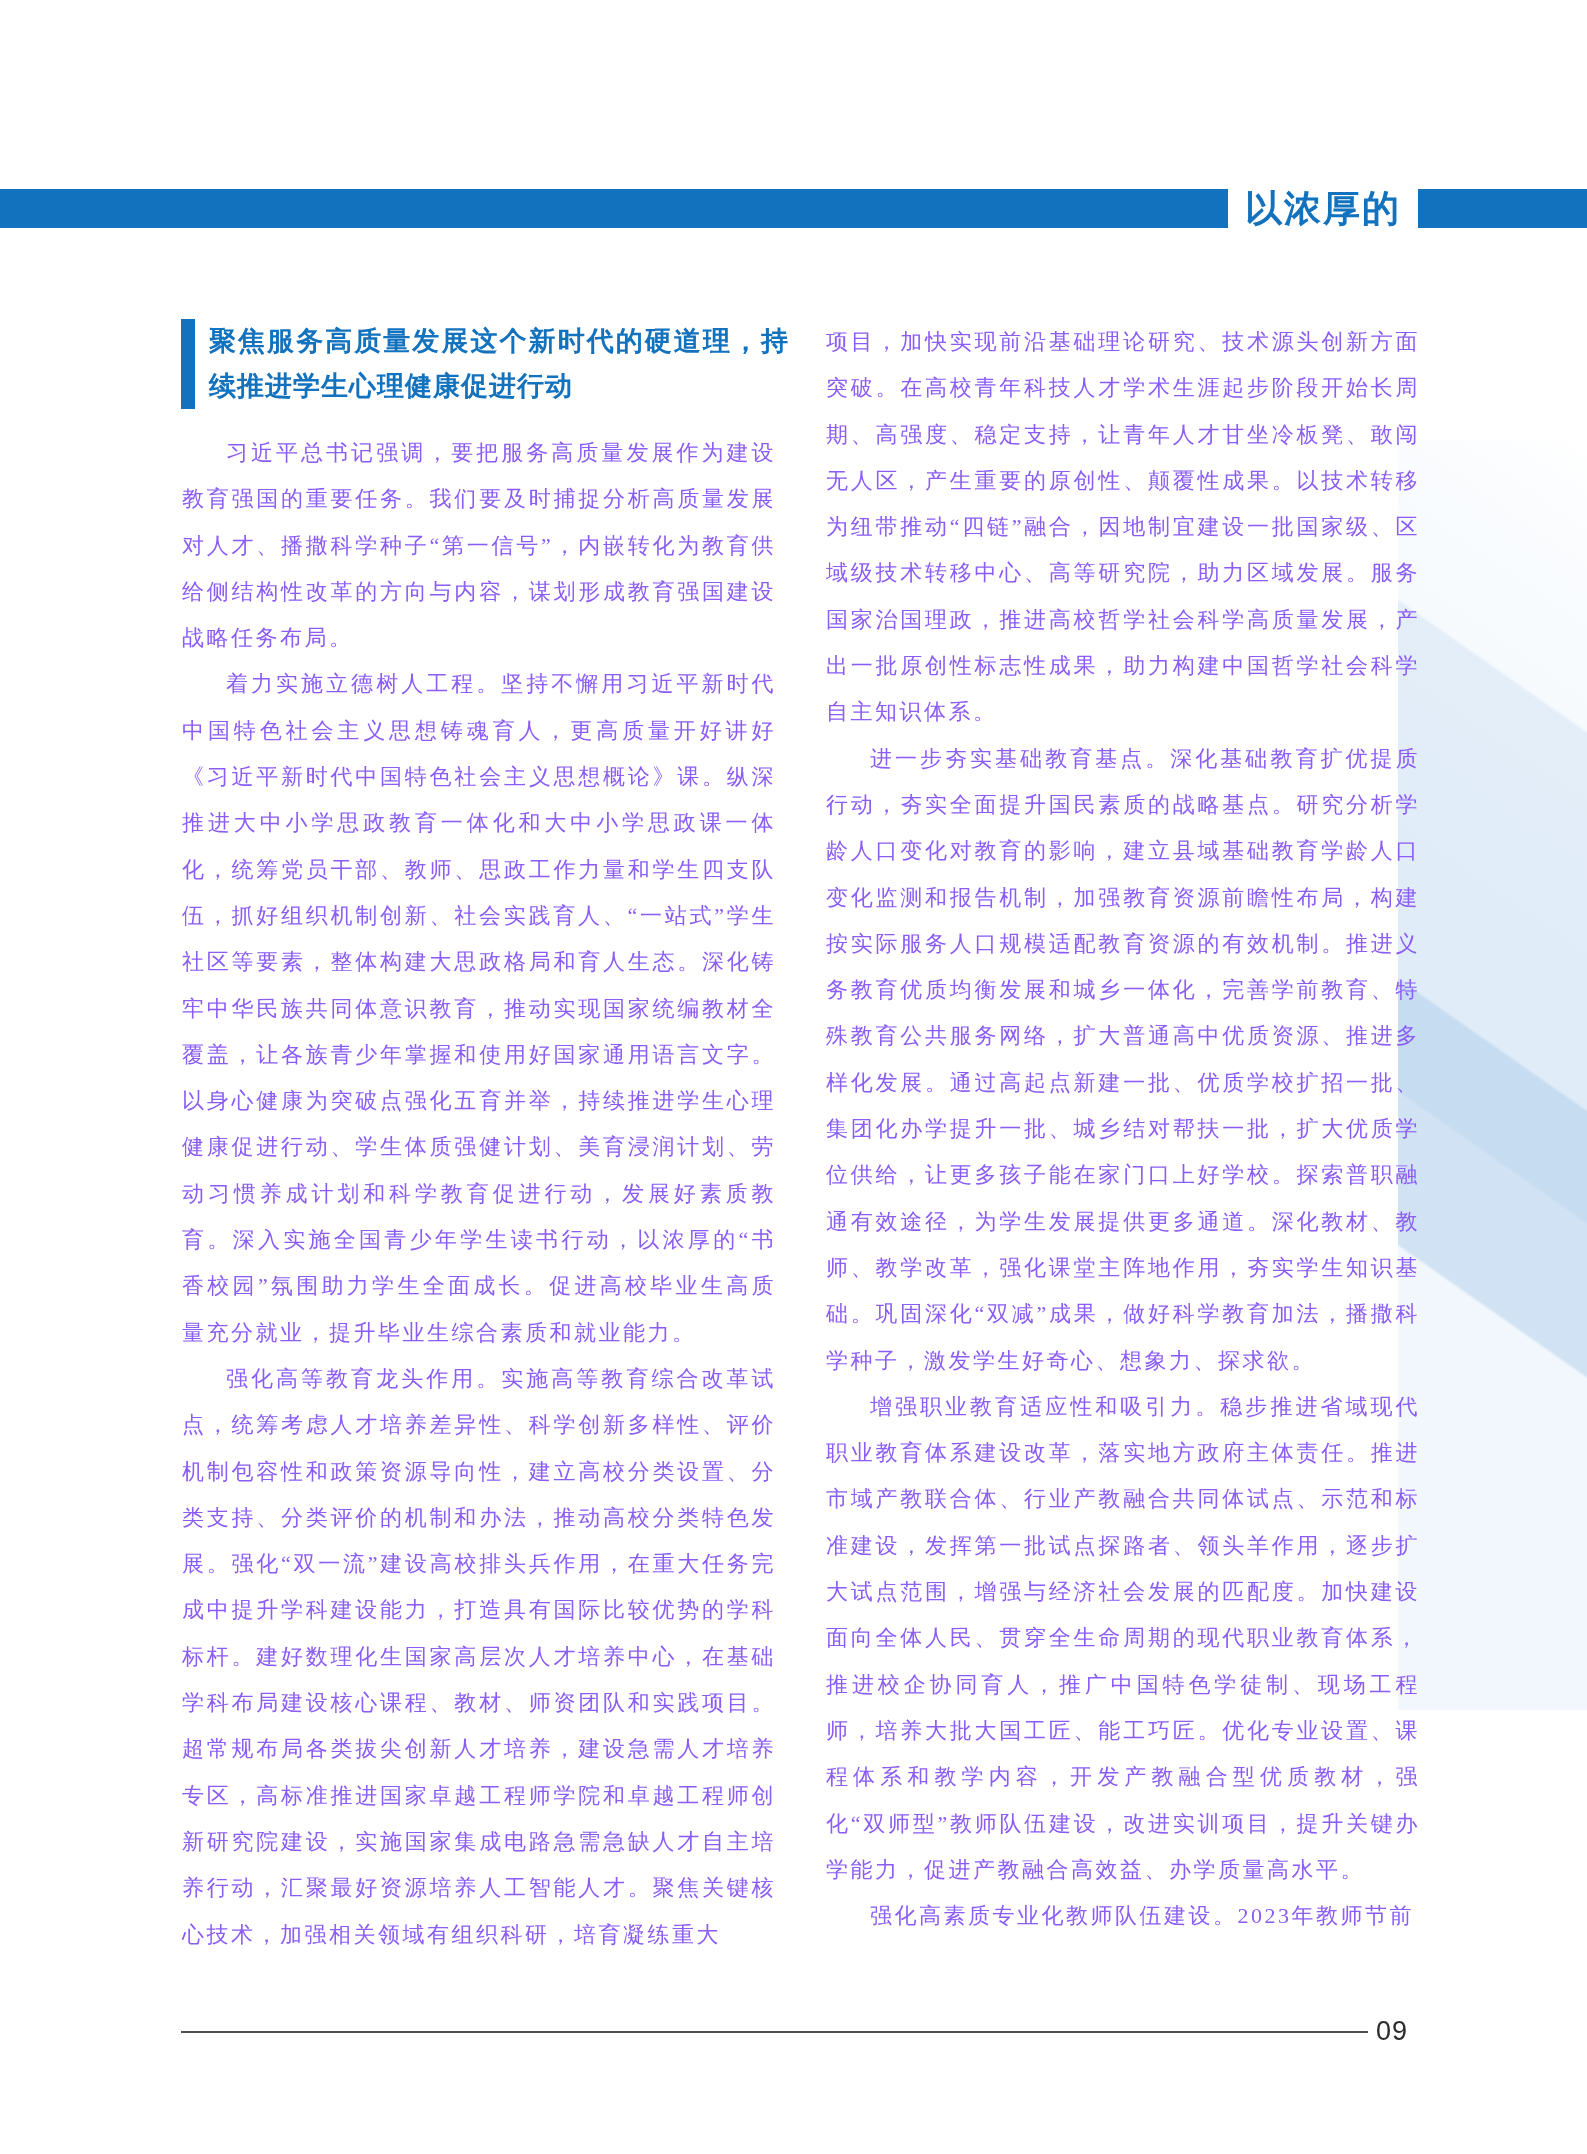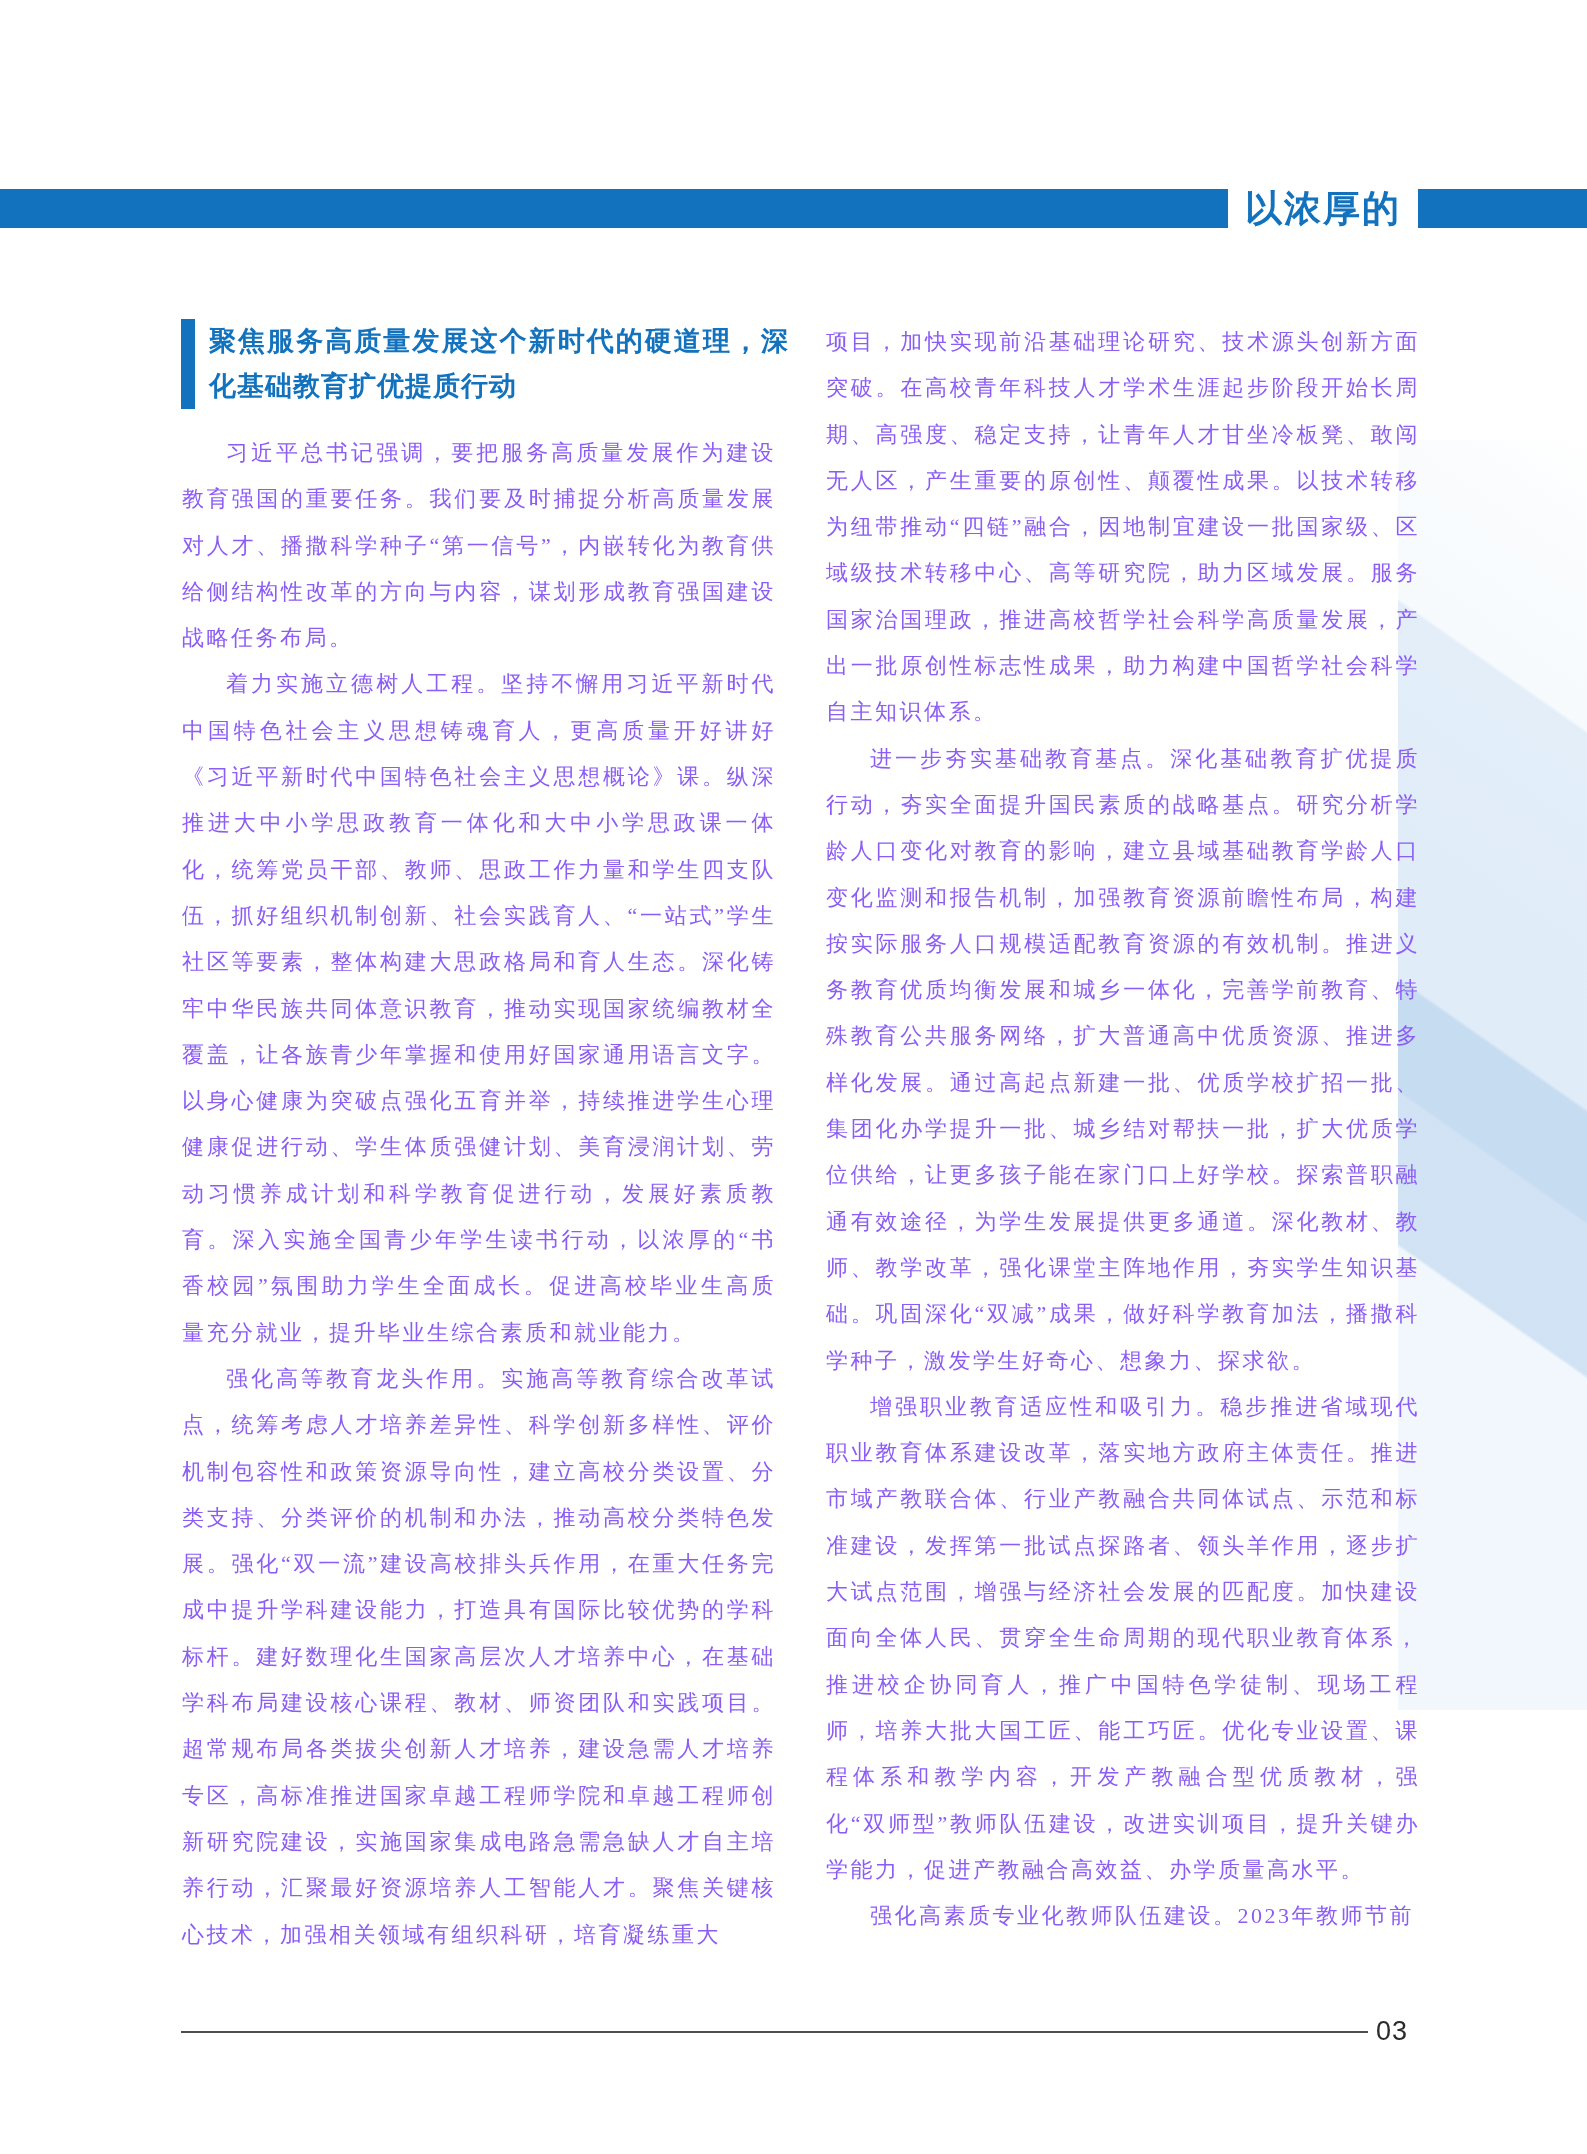--- a/index.html
+++ b/index.html
@@ -83,32 +83,32 @@
 <div class="page">
 
   <div class="deco"></div>
 
   <div class="band-seg band-left"></div>
   <div class="band-seg band-right"></div>
   <div class="band-title">以浓厚的</div>
 
   <div class="headline">
     <div class="headline-bar"></div>
-    <div class="headline-text">聚焦服务高质量发展这个新时代的硬道理，深化基础教育扩优提质行动</div>
+    <div class="headline-text">聚焦服务高质量发展这个新时代的硬道理，持续推进学生心理健康促进行动</div>
   </div>
 
   <div class="col col-left">
     <p>习近平总书记强调，要把服务高质量发展作为建设教育强国的重要任务。我们要及时捕捉分析高质量发展对人才、播撒科学种子“第一信号”，内嵌转化为教育供给侧结构性改革的方向与内容，谋划形成教育强国建设战略任务布局。</p>
     <p>着力实施立德树人工程。坚持不懈用习近平新时代中国特色社会主义思想铸魂育人，更高质量开好讲好《习近平新时代中国特色社会主义思想概论》课。纵深推进大中小学思政教育一体化和大中小学思政课一体化，统筹党员干部、教师、思政工作力量和学生四支队伍，抓好组织机制创新、社会实践育人、“一站式”学生社区等要素，整体构建大思政格局和育人生态。深化铸牢中华民族共同体意识教育，推动实现国家统编教材全覆盖，让各族青少年掌握和使用好国家通用语言文字。以身心健康为突破点强化五育并举，持续推进学生心理健康促进行动、学生体质强健计划、美育浸润计划、劳动习惯养成计划和科学教育促进行动，发展好素质教育。深入实施全国青少年学生读书行动，以浓厚的“书香校园”氛围助力学生全面成长。促进高校毕业生高质量充分就业，提升毕业生综合素质和就业能力。</p>
     <p>强化高等教育龙头作用。实施高等教育综合改革试点，统筹考虑人才培养差异性、科学创新多样性、评价机制包容性和政策资源导向性，建立高校分类设置、分类支持、分类评价的机制和办法，推动高校分类特色发展。强化“双一流”建设高校排头兵作用，在重大任务完成中提升学科建设能力，打造具有国际比较优势的学科标杆。建好数理化生国家高层次人才培养中心，在基础学科布局建设核心课程、教材、师资团队和实践项目。超常规布局各类拔尖创新人才培养，建设急需人才培养专区，高标准推进国家卓越工程师学院和卓越工程师创新研究院建设，实施国家集成电路急需急缺人才自主培养行动，汇聚最好资源培养人工智能人才。聚焦关键核心技术，加强相关领域有组织科研，培育凝练重大</p>
   </div>
 
   <div class="col col-right">
     <p class="no-indent">项目，加快实现前沿基础理论研究、技术源头创新方面突破。在高校青年科技人才学术生涯起步阶段开始长周期、高强度、稳定支持，让青年人才甘坐冷板凳、敢闯无人区，产生重要的原创性、颠覆性成果。以技术转移为纽带推动“四链”融合，因地制宜建设一批国家级、区域级技术转移中心、高等研究院，助力区域发展。服务国家治国理政，推进高校哲学社会科学高质量发展，产出一批原创性标志性成果，助力构建中国哲学社会科学自主知识体系。</p>
     <p>进一步夯实基础教育基点。深化基础教育扩优提质行动，夯实全面提升国民素质的战略基点。研究分析学龄人口变化对教育的影响，建立县域基础教育学龄人口变化监测和报告机制，加强教育资源前瞻性布局，构建按实际服务人口规模适配教育资源的有效机制。推进义务教育优质均衡发展和城乡一体化，完善学前教育、特殊教育公共服务网络，扩大普通高中优质资源、推进多样化发展。通过高起点新建一批、优质学校扩招一批、集团化办学提升一批、城乡结对帮扶一批，扩大优质学位供给，让更多孩子能在家门口上好学校。探索普职融通有效途径，为学生发展提供更多通道。深化教材、教师、教学改革，强化课堂主阵地作用，夯实学生知识基础。巩固深化“双减”成果，做好科学教育加法，播撒科学种子，激发学生好奇心、想象力、探求欲。</p>
     <p>增强职业教育适应性和吸引力。稳步推进省域现代职业教育体系建设改革，落实地方政府主体责任。推进市域产教联合体、行业产教融合共同体试点、示范和标准建设，发挥第一批试点探路者、领头羊作用，逐步扩大试点范围，增强与经济社会发展的匹配度。加快建设面向全体人民、贯穿全生命周期的现代职业教育体系，推进校企协同育人，推广中国特色学徒制、现场工程师，培养大批大国工匠、能工巧匠。优化专业设置、课程体系和教学内容，开发产教融合型优质教材，强化“双师型”教师队伍建设，改进实训项目，提升关键办学能力，促进产教融合高效益、办学质量高水平。</p>
     <p>强化高素质专业化教师队伍建设。2023年教师节前</p>
   </div>
 
   <div class="footer-rule"></div>
-  <div class="page-number">03</div>
+  <div class="page-number">09</div>
 
 </div>
 
 </body></html>

